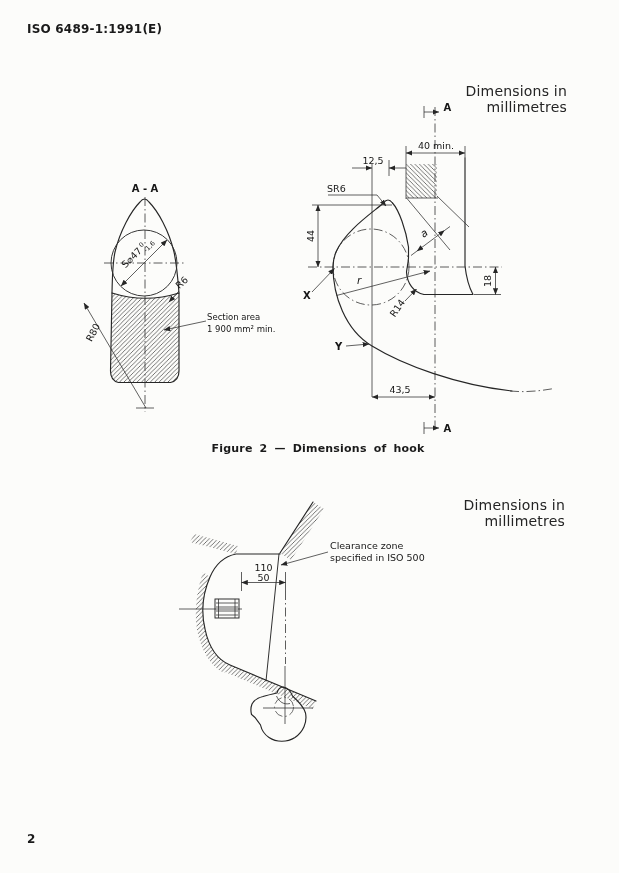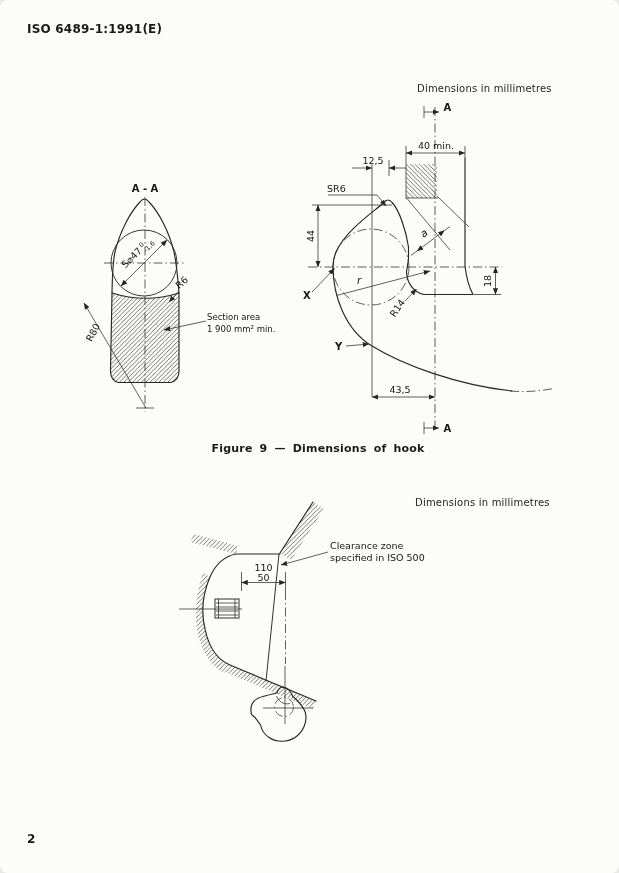--- a/index.html
+++ b/index.html
@@ -1,23 +1,23 @@
 <!DOCTYPE html>
 <html><head>
 <meta charset="utf-8">
 <style>
   html,body{margin:0;padding:0;background:#e8e8e6;}
   .page{
     position:relative;width:619px;height:873px;margin:0 auto;
     background:#fcfcfa;overflow:hidden;
-    font-family:"DejaVu Sans","Liberation Sans",sans-serif;color:#1a1a1a;border-radius:8px;
+    font-family:"DejaVu Sans","Liberation Sans",sans-serif;color:#1a1a1a;
   }
   .abs{position:absolute;}
   .hdr{font-size:12px;font-weight:bold;letter-spacing:.2px;}
-  .units{font-size:10px;color:#242424;letter-spacing:.2px;}
+  .units{font-size:14px;color:#242424;text-align:right;letter-spacing:.2px;}
   .cap{font-size:11px;font-weight:bold;text-align:center;word-spacing:3px;letter-spacing:.2px;}
   .pnum{font-size:12px;font-weight:bold;}
   svg{position:absolute;left:0;top:0;}
   svg text{font-family:"DejaVu Sans","Liberation Sans",sans-serif;fill:#161616;}
   .ln{stroke:#262626;stroke-width:1.15;fill:none;stroke-linecap:round;}
   .thin{stroke:#2c2c2c;stroke-width:0.75;fill:none;}
   .cl{stroke:#333;stroke-width:0.8;fill:none;stroke-dasharray:9 3 1.5 3;}
   .dim{stroke:#2c2c2c;stroke-width:0.75;fill:none;}
   .lbl{font-size:9.5px;}
   .lbl-s{font-size:8.5px;}
@@ -26,21 +26,21 @@
   .tol{font-size:6.5px;}
 </style>
 </head>
 <body>
 
 <div class="page">
 
   <div class="abs hdr" style="left:27px;top:22px;">ISO 6489-1:1991(E)</div>
   <div class="abs units" style="left:417px;top:83px;width:150px;">Dimensions in millimetres</div>
   <div class="abs units" style="left:415px;top:497px;width:150px;">Dimensions in millimetres</div>
-  <div class="abs cap" style="left:158px;top:442px;width:320px;">Figure 9 — Dimensions of hook</div>
+  <div class="abs cap" style="left:158px;top:442px;width:320px;">Figure 2 — Dimensions of hook</div>
   <div class="abs pnum" style="left:27px;top:832px;">2</div>
 
   <svg width="619" height="873" viewBox="0 0 619 873">
     <defs>
       <marker id="arr" viewBox="0 0 10 8" refX="9.6" refY="4" markerWidth="9" markerHeight="7" orient="auto-start-reverse">
         <path d="M0,0 L10,4 L0,8 Z" fill="#262626"></path>
       </marker>
       <pattern id="hatchF" patternUnits="userSpaceOnUse" width="4.4" height="4.4">
         <path d="M0,4.4 L4.4,0" stroke="#2b2b2b" stroke-width="0.65"></path>
       </pattern>

